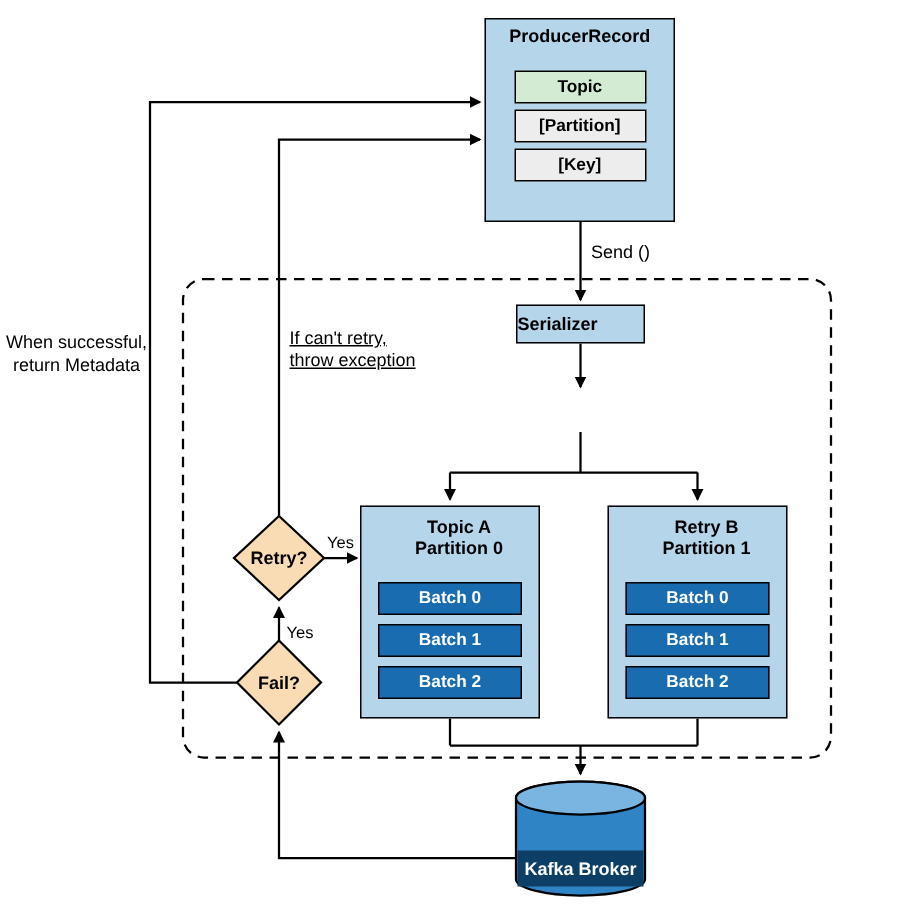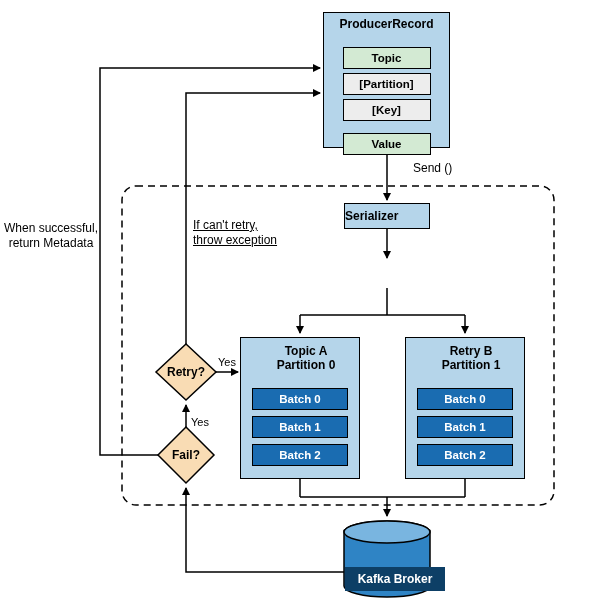--- a/index.html
+++ b/index.html
@@ -82,27 +82,24 @@
     <div class="pr-title">ProducerRecord</div>
     <div class="field green">
       <span>Topic</span>
     </div>
     <div class="field gray">
       <span>[Partition]</span>
     </div>
     <div class="field gray">
       <span>[Key]</span>
     </div>
-    <div class="field green">
-      <span>Value</span>
-    </div>
   </div>
 
   
-  <div class="abs note" style="left:413px; top:161px;">Send ()</div>
+  <div class="abs note" style="left:394px; top:161px;">Send ()</div>
 
   
   <div class="abs bluebox center lbl" style="left:344px; top:203px; width:86px; height:26px;">
     <span>Serializer</span>
   </div>
 
   
 
   
   <div class="abs bluebox topic" style="left:240px; top:337px;">
@@ -138,17 +135,17 @@
   <div class="abs note" style="left:2px; top:221px; width:98px; text-align:center;">
     <div>When successful,</div>
     <div>return Metadata</div>
   </div>
   <div class="abs note" style="left:193px; top:218px; width:112px;text-decoration:underline;">
     <div>If can't retry,</div>
     <div>throw exception</div>
   </div>
 
   
-  <div class="abs broker-band" style="left:345px; top:567px; width:100px; height:24px;">
+  <div class="abs broker-band" style="left:345px; top:567px; width:84px; height:24px;">
     <span>Kafka Broker</span>
   </div>
 
 </div>
 
 </body></html>

